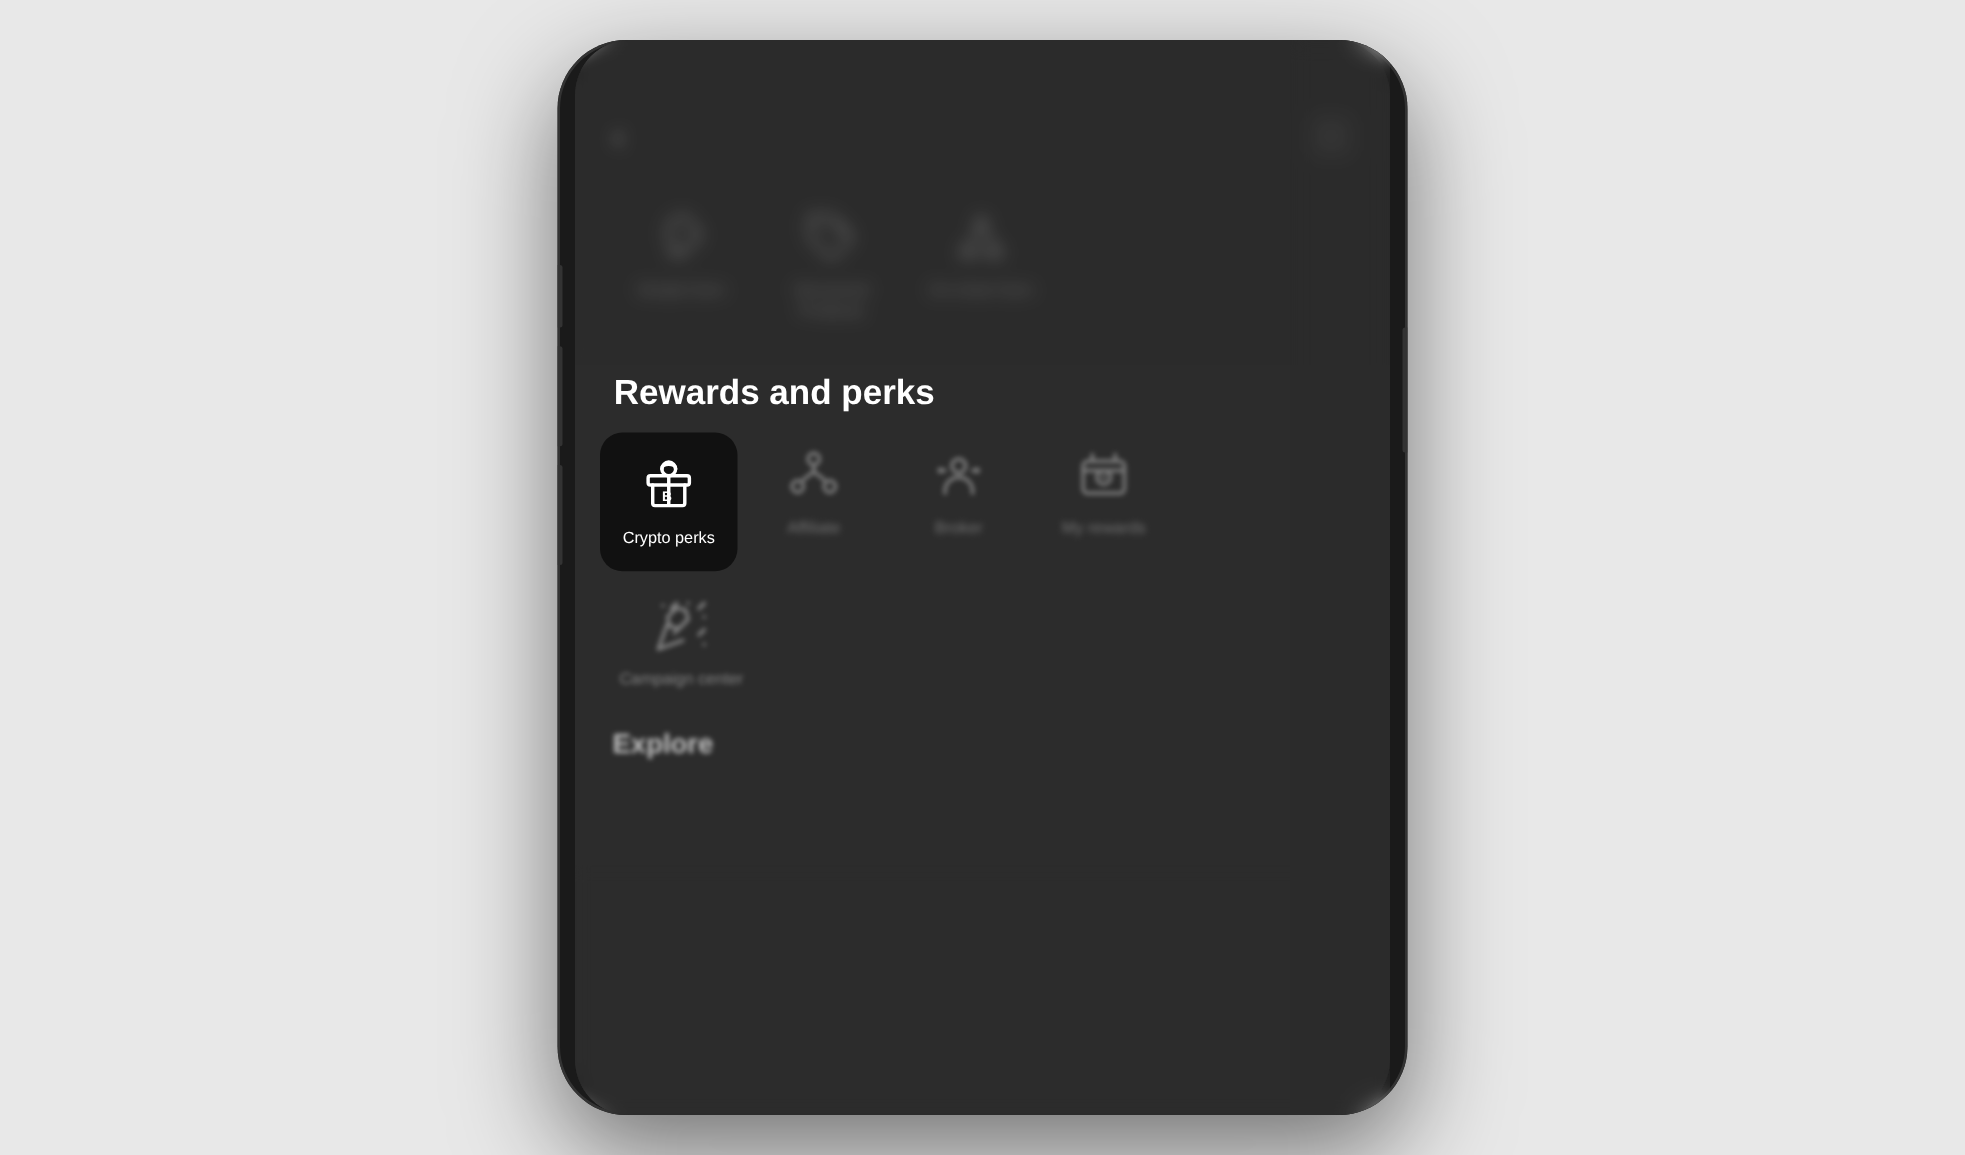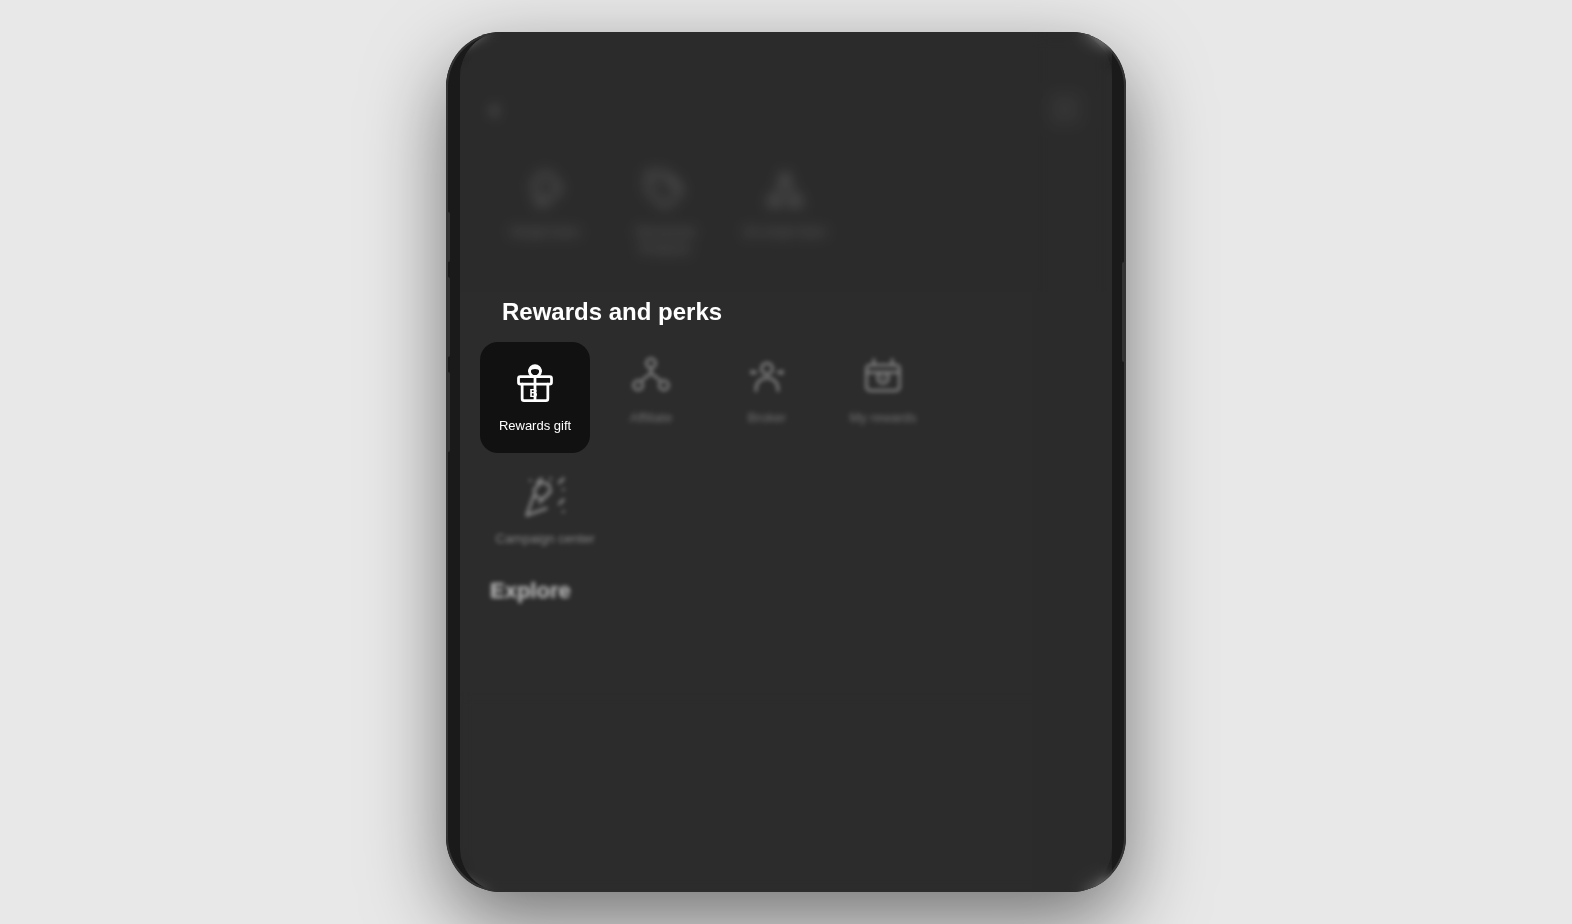--- a/index.html
+++ b/index.html
@@ -132,22 +132,22 @@
 
     .menu-item-label {
       color: #aaa;
       font-size: 13px;
       text-align: center;
       line-height: 1.3;
     }
 
     
     .section-header {
-      padding: 20px 42px 16px;
-      font-size: 24px;
+      padding: 20px 31px 16px;
+      font-size: 28px;
       font-weight: 600;
       color: #ffffff;
     }
 
     
     .rewards-section {
       padding: 0 20px;
     }
 
     .rewards-row {
@@ -308,21 +308,21 @@
               <div class="reward-item-icon">
                 <svg viewBox="0 0 24 24" width="44" height="44" stroke="#ffffff" stroke-width="1.6">
                   <rect x="3" y="8" width="18" height="4" rx="1"></rect>
                   <path d="M12 8v13M5 12v8a1 1 0 001 1h12a1 1 0 001-1v-8"></path>
                   <path d="M12 8a3 3 0 01-3-3 3 3 0 016 0 3 3 0 01-3 3z"></path>
                   <path d="M9 5c0-1.5 1.5-2 3-2s3 .5 3 2"></path>
 
                   <text x="9" y="19" font-size="6" fill="white" stroke="none" font-weight="bold">B</text>
                 </svg>
               </div>
-              <span class="reward-item-label">Rewards gift</span>
+              <span class="reward-item-label">Crypto perks</span>
             </div>
 
             <div class="reward-item" style="filter:blur(2px);opacity:0.65;">
               <div class="reward-item-icon">
                 <svg viewBox="0 0 24 24" width="44" height="44" stroke="#999" stroke-width="1.5">
                   <circle cx="12" cy="5" r="2.5"></circle>
                   <circle cx="5" cy="17" r="2.5"></circle>
                   <circle cx="19" cy="17" r="2.5"></circle>
                   <path d="M12 7.5v3l-4.5 3.5M12 10.5l4.5 3.5"></path>
                 </svg>

